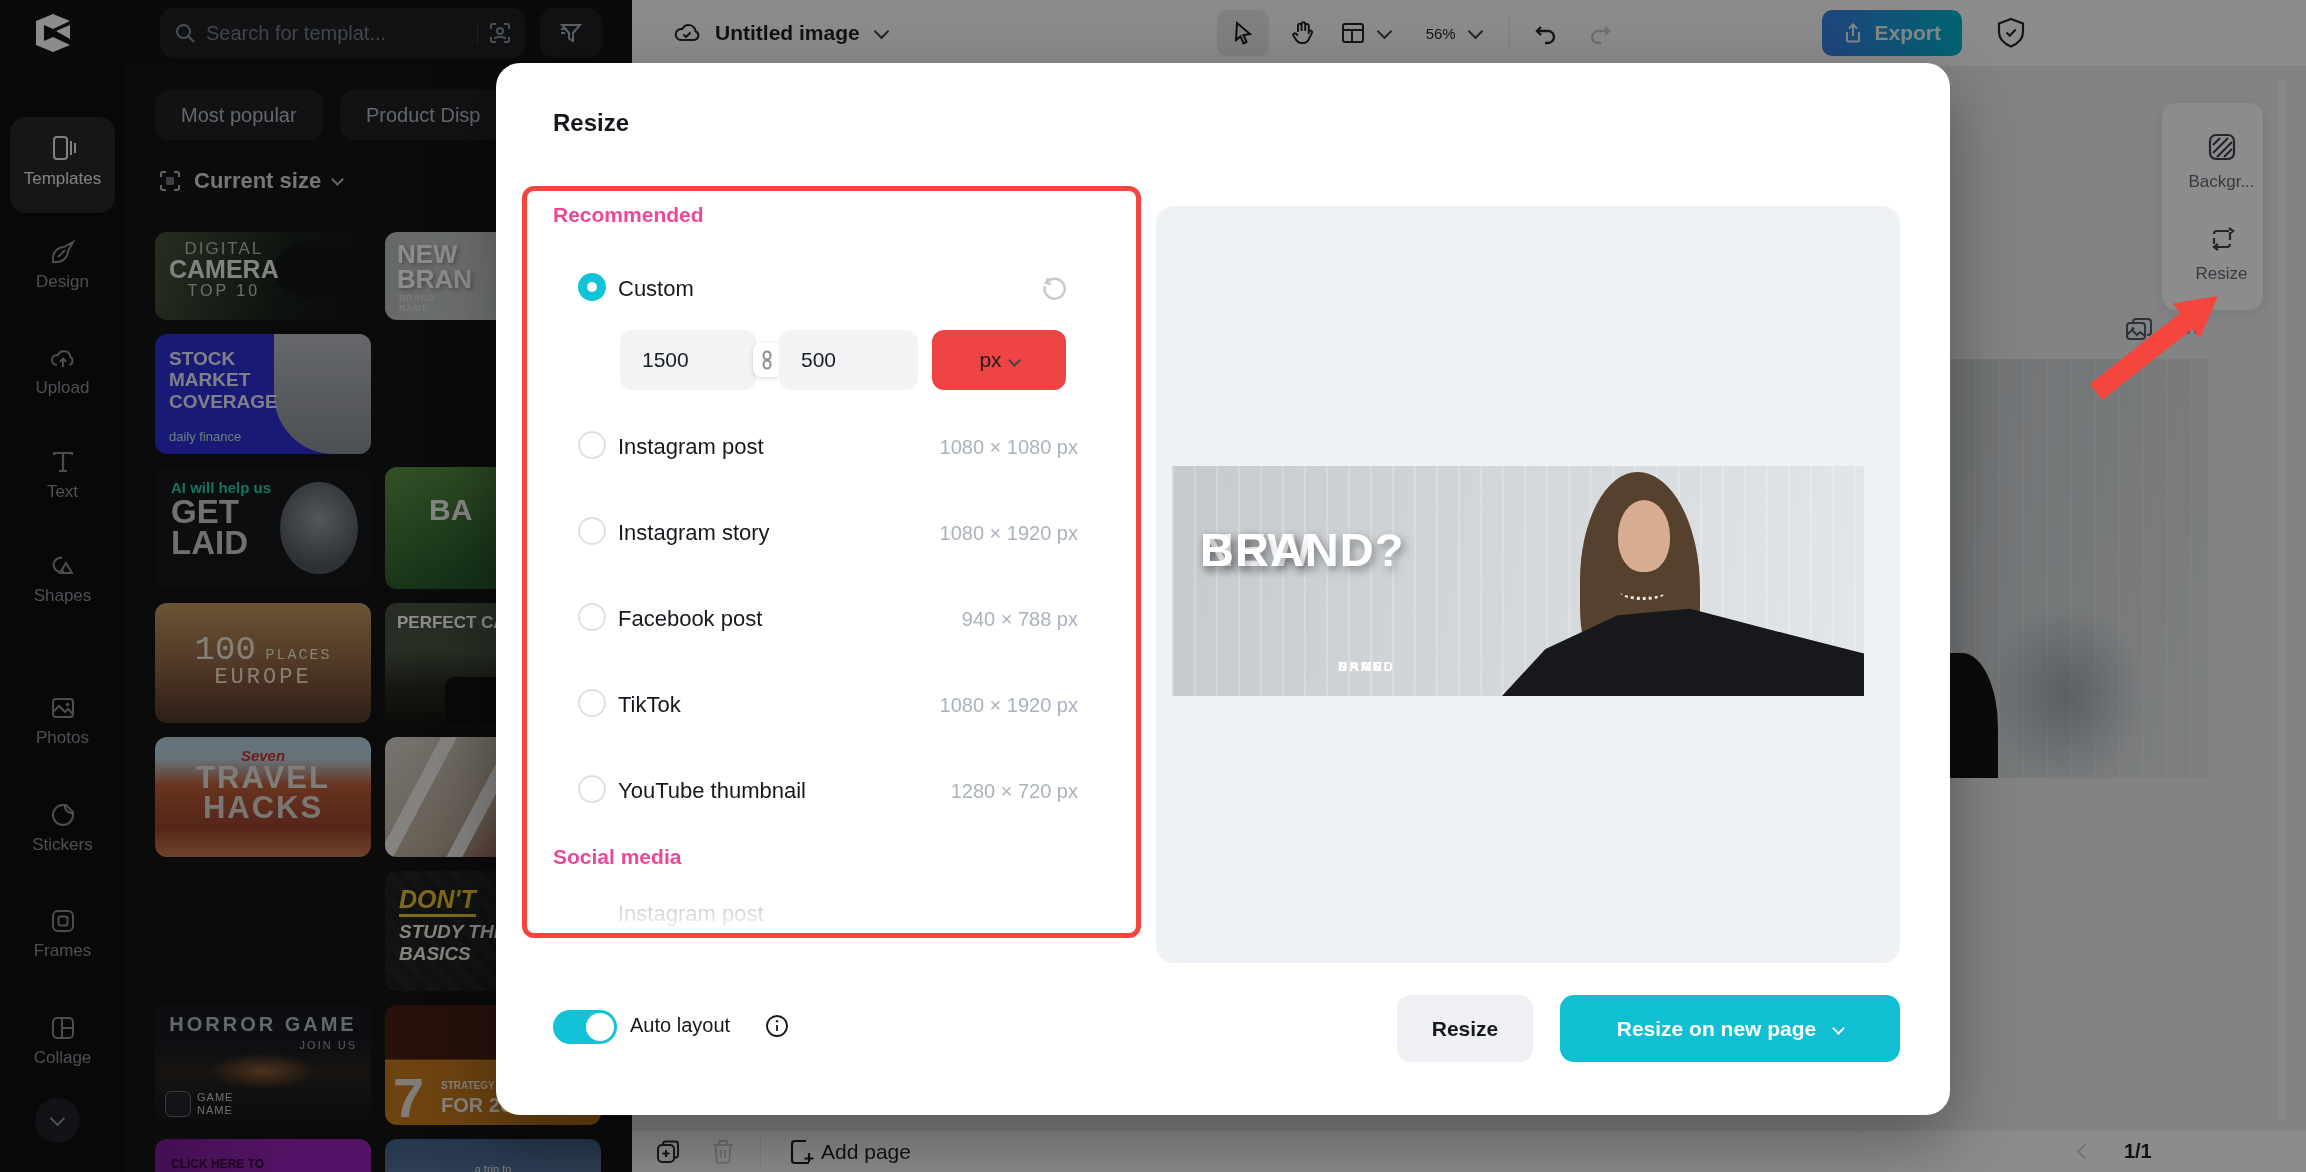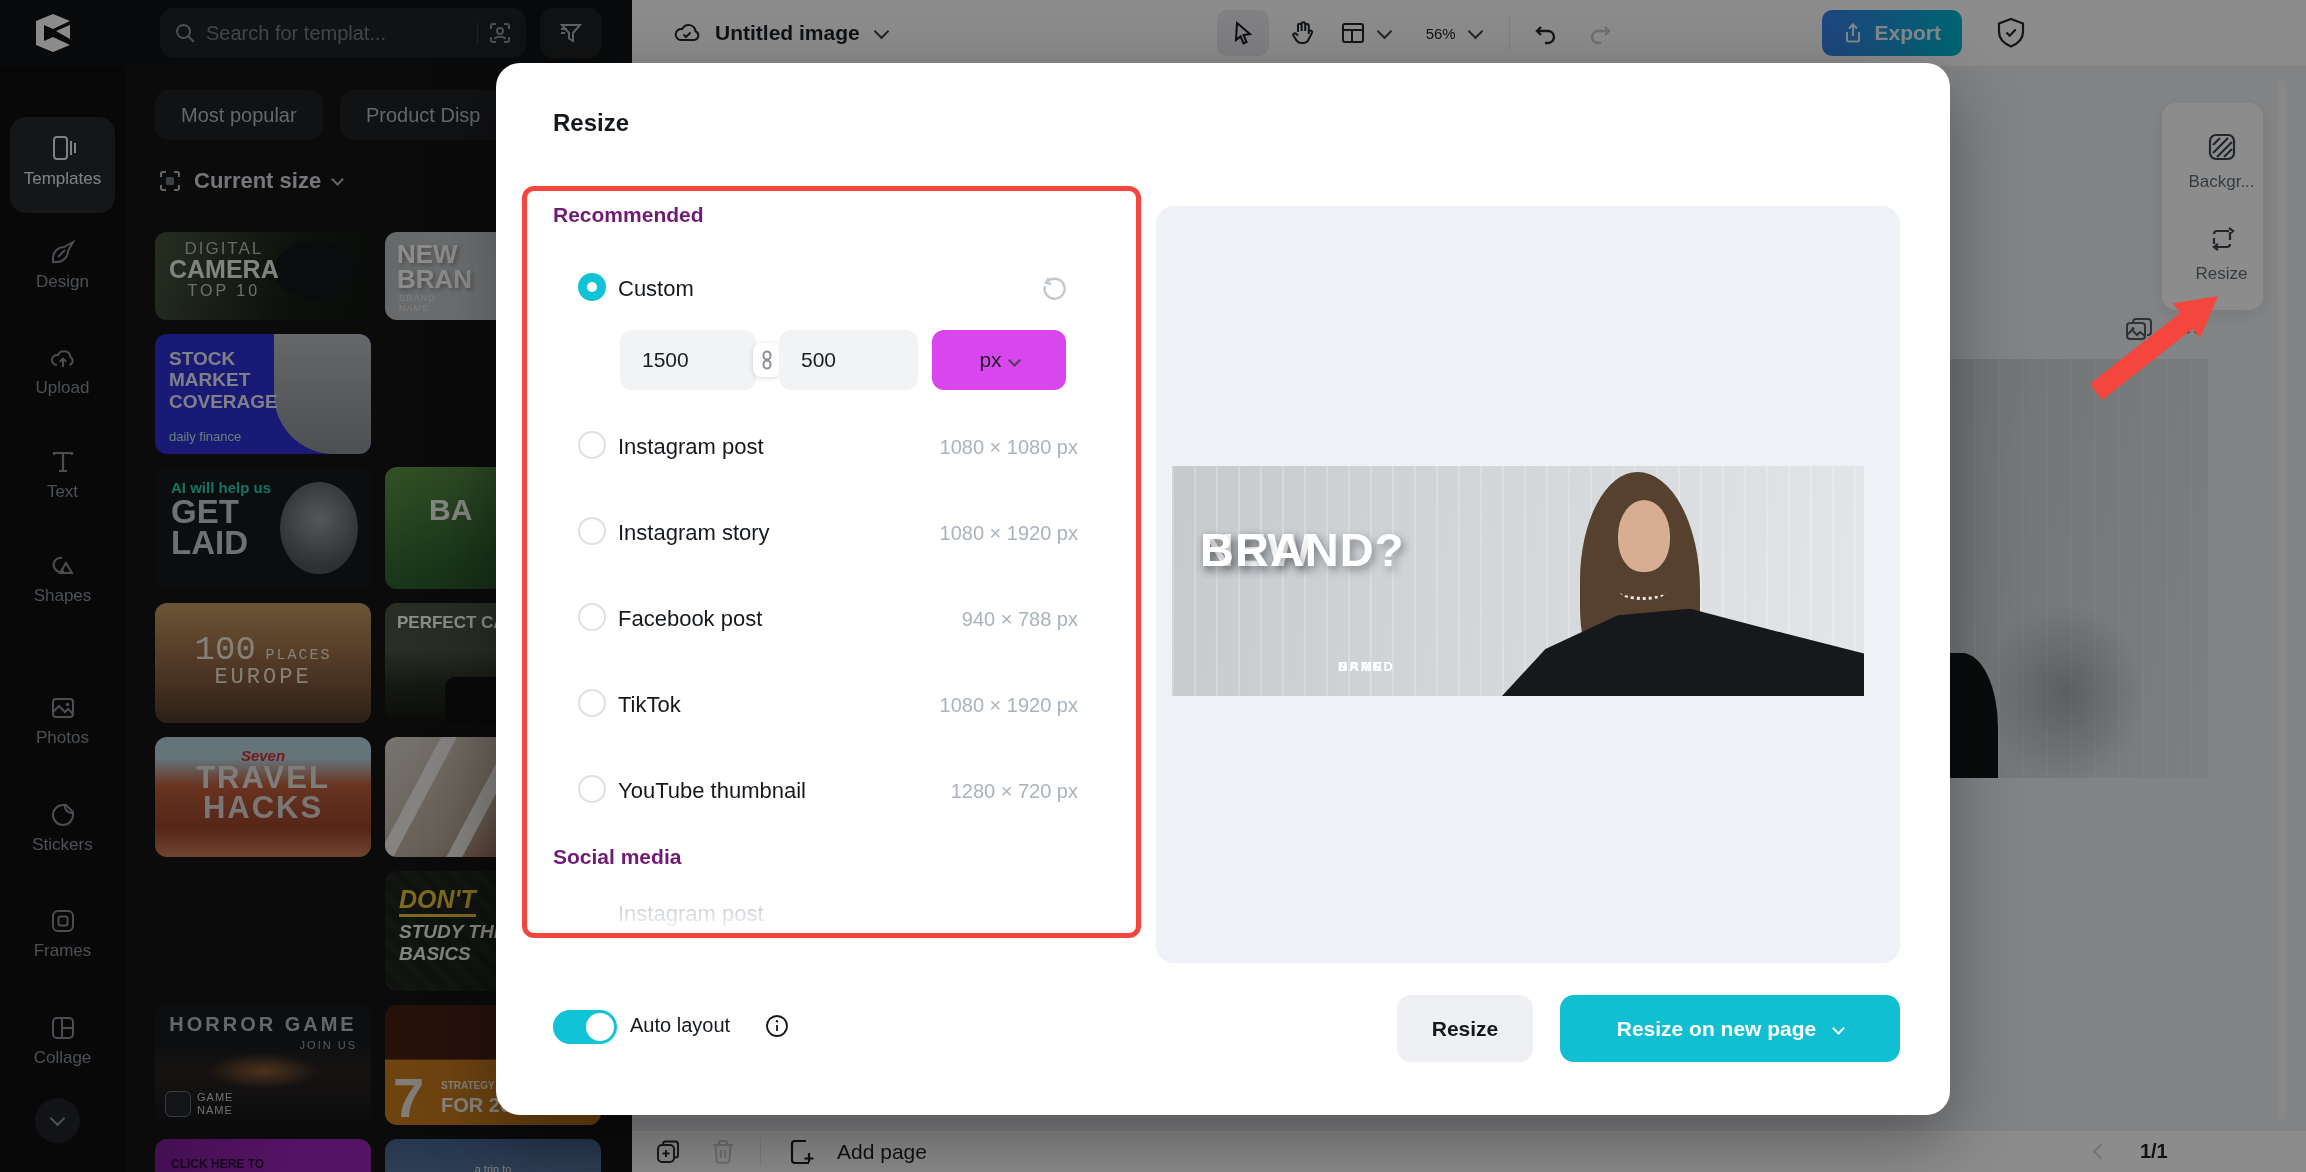--- a/index.html
+++ b/index.html
@@ -63,28 +63,28 @@
   .rc-item { position:absolute; left:0; width:119px; text-align:center; color:#3c4550; }
   .rc-item .lbl { display:block; font-size:17px; color:#626d78; margin-top:7px; }
 
   
   .dim { left:0; top:0; width:2306px; height:1172px; background:rgba(0,0,0,0.45); z-index:50; }
 
   
   .modal { left:496px; top:63px; width:1454px; height:1052px; background:#fff; border-radius:24px; z-index:60; box-shadow:0 24px 70px rgba(0,0,0,.35); }
   .modal * { position:absolute; }
   .m-title { left:57px; top:46px; font-size:24px; font-weight:700; color:#15191d; }
-  .m-section { font-size:21px; font-weight:700; color:#701a75;text-align:right; }
+  .m-section { font-size:21px; font-weight:700; color:#ec4899;text-align:right; }
   .radio { width:28px; height:28px; border-radius:50%; border:2px solid #dde1e6; background:#fff; }
   .radio.on { border:none; background:#10c3d6; }
   .radio.on::after { content:""; position:absolute; left:9px; top:9px; width:10px; height:10px; border-radius:50%; background:#fff; }
   .opt-label { font-size:22px; color:#15191d; }
   .opt-size { font-size:20px; color:#aab3bd; text-align:right; width:220px; }
   .num-input { height:60px; background:#f1f3f5; border:none; border-radius:12px; font-size:21px; color:#1a1e22; padding:0 22px; outline:none; font-family:inherit; }
-  .unit-box { width:134px; height:60px; background:#d946ef; border-radius:12px; display:flex; align-items:center; justify-content:center; gap:8px; font-size:21px; color:#1a1e22; position:absolute; }
+  .unit-box { width:134px; height:60px; background:#ef4444; border-radius:12px; display:flex; align-items:center; justify-content:center; gap:8px; font-size:21px; color:#1a1e22; position:absolute; }
   .unit-box .chev { position:static; width:9px; height:9px; border-color:#3e454b; border-width:2.2px; }
   .link-pill { width:28px; height:34px; background:#fff; border-radius:8px; box-shadow:0 1px 5px rgba(0,0,0,.16); display:flex; align-items:center; justify-content:center; color:#8a9199; }
   .social-partial { font-size:22px; color:#a6afb9; }
   .toggle { width:64px; height:34px; border-radius:17px; background:#10c3d6; border:none; cursor:pointer; }
   .toggle::after { content:""; position:absolute; right:3px; top:3px; width:28px; height:28px; border-radius:50%; background:#fff; }
   .auto-label { font-size:20px; font-weight:400; color:#15191d; }
   .btn-secondary { width:136px; height:67px; background:#eef0f3; border:none; border-radius:14px; font-size:21px; font-weight:600; color:#15191d; cursor:pointer; font-family:inherit; }
   .btn-primary { width:340px; height:67px; background:#10bfd2; border:none; border-radius:14px; font-size:21px; font-weight:600; color:#fff; cursor:pointer; font-family:inherit; display:flex; align-items:center; justify-content:center; gap:18px; }
   .btn-primary .chev { position:static; border-color:#fff; width:9px; height:9px; }
 
@@ -454,21 +454,21 @@
           <path d="M10.8 12 v8 M15.2 12 v8"></path>
         </svg>
     </span>
     <span class="vdiv" style="margin-left:24px; height:28px"></span>
     <span class="ct-icon" style="margin-left:26px">
       <svg width="30" height="30" viewBox="0 0 30 30" fill="none" stroke="#1d2125" stroke-width="2.2">
           <path d="M22 26 H8 a3 3 0 0 1-3-3 V7 a3 3 0 0 1 3-3 h11"></path>
           <path d="M22 16 v9 M17.5 21.5 h9"></path>
         </svg>
     </span>
-    <span class="addpage-label" style="margin-left:20px">Add page</span>
+    <span class="addpage-label" style="margin-left:4px">Add page</span>
     <span class="chev-left" style="margin-left:1168px"></span>
     <span class="page-ind" style="margin-left:34px">1/1</span>
   </div>
 
   <div class="abs right-card">
     <div class="rc-item" style="top:26px">
       <span>
         <svg width="36" height="36" viewBox="0 0 36 36" fill="none" stroke="#3c4550" stroke-width="2.2" style="margin:0 auto">
             <rect x="6" y="6" width="24" height="24" rx="6"></rect>
             <path d="M9 16 L16 9 M9 24 L24 9 M13 28 L28 13 M20 28 L28 20"></path>

